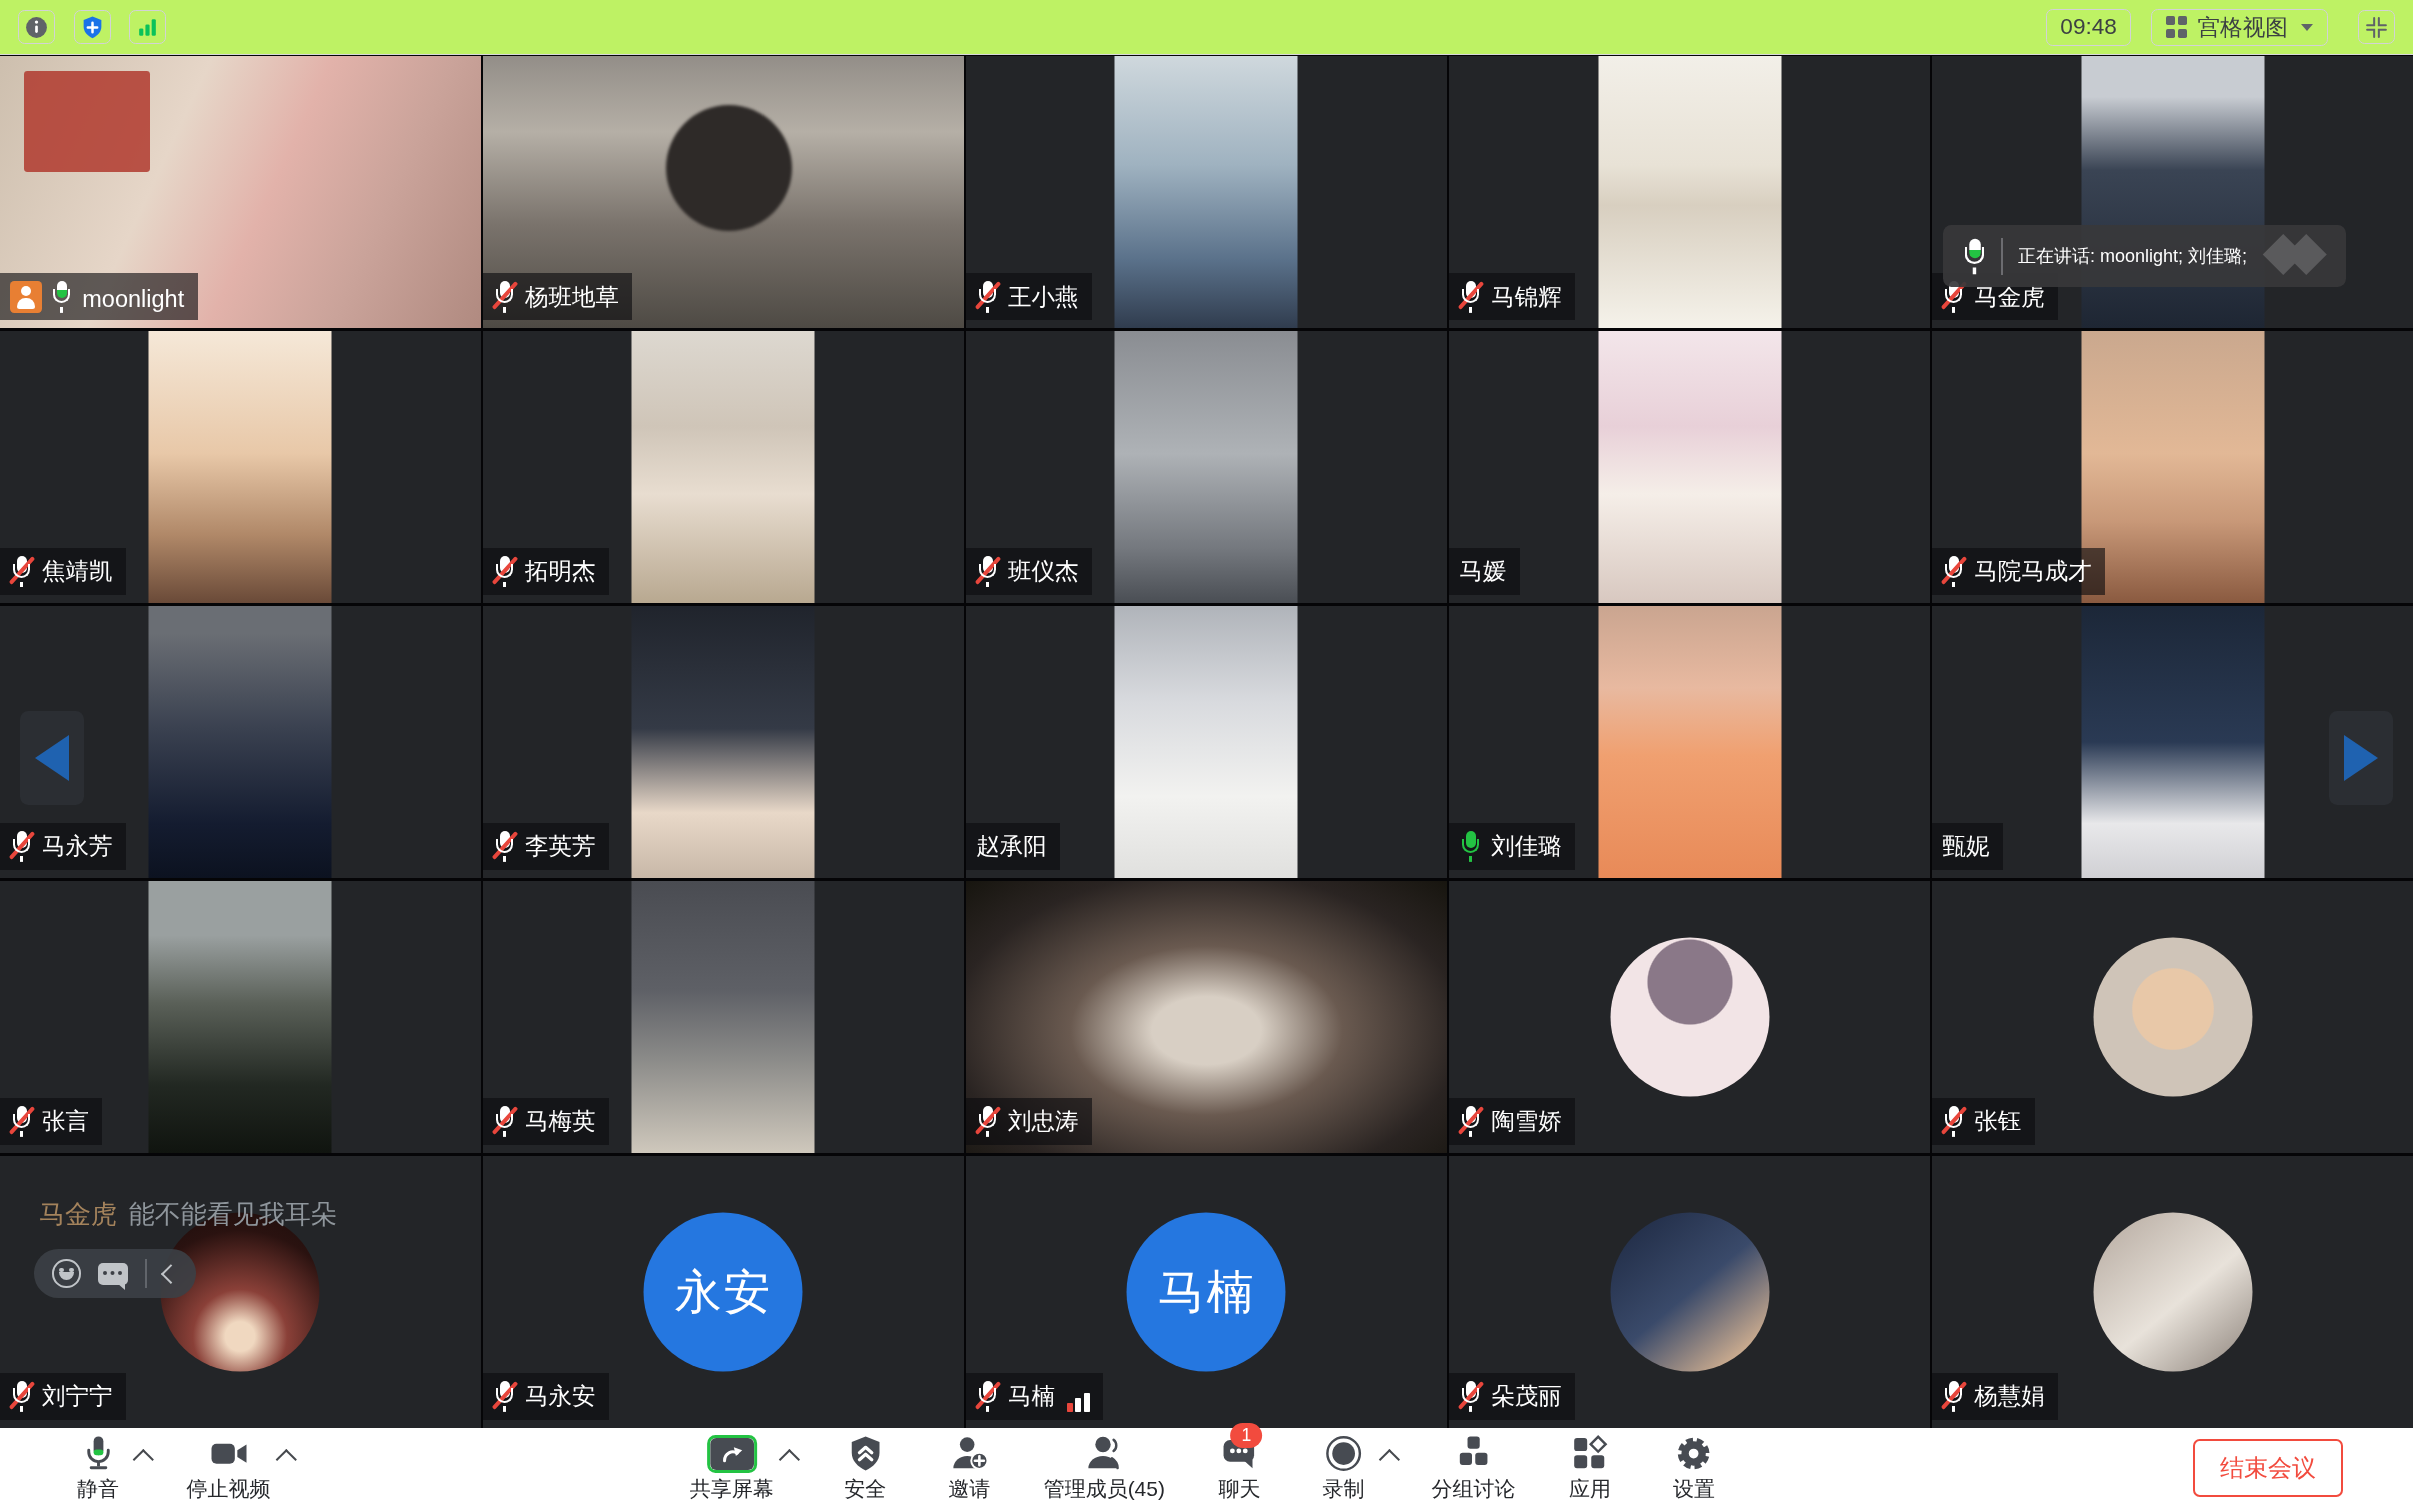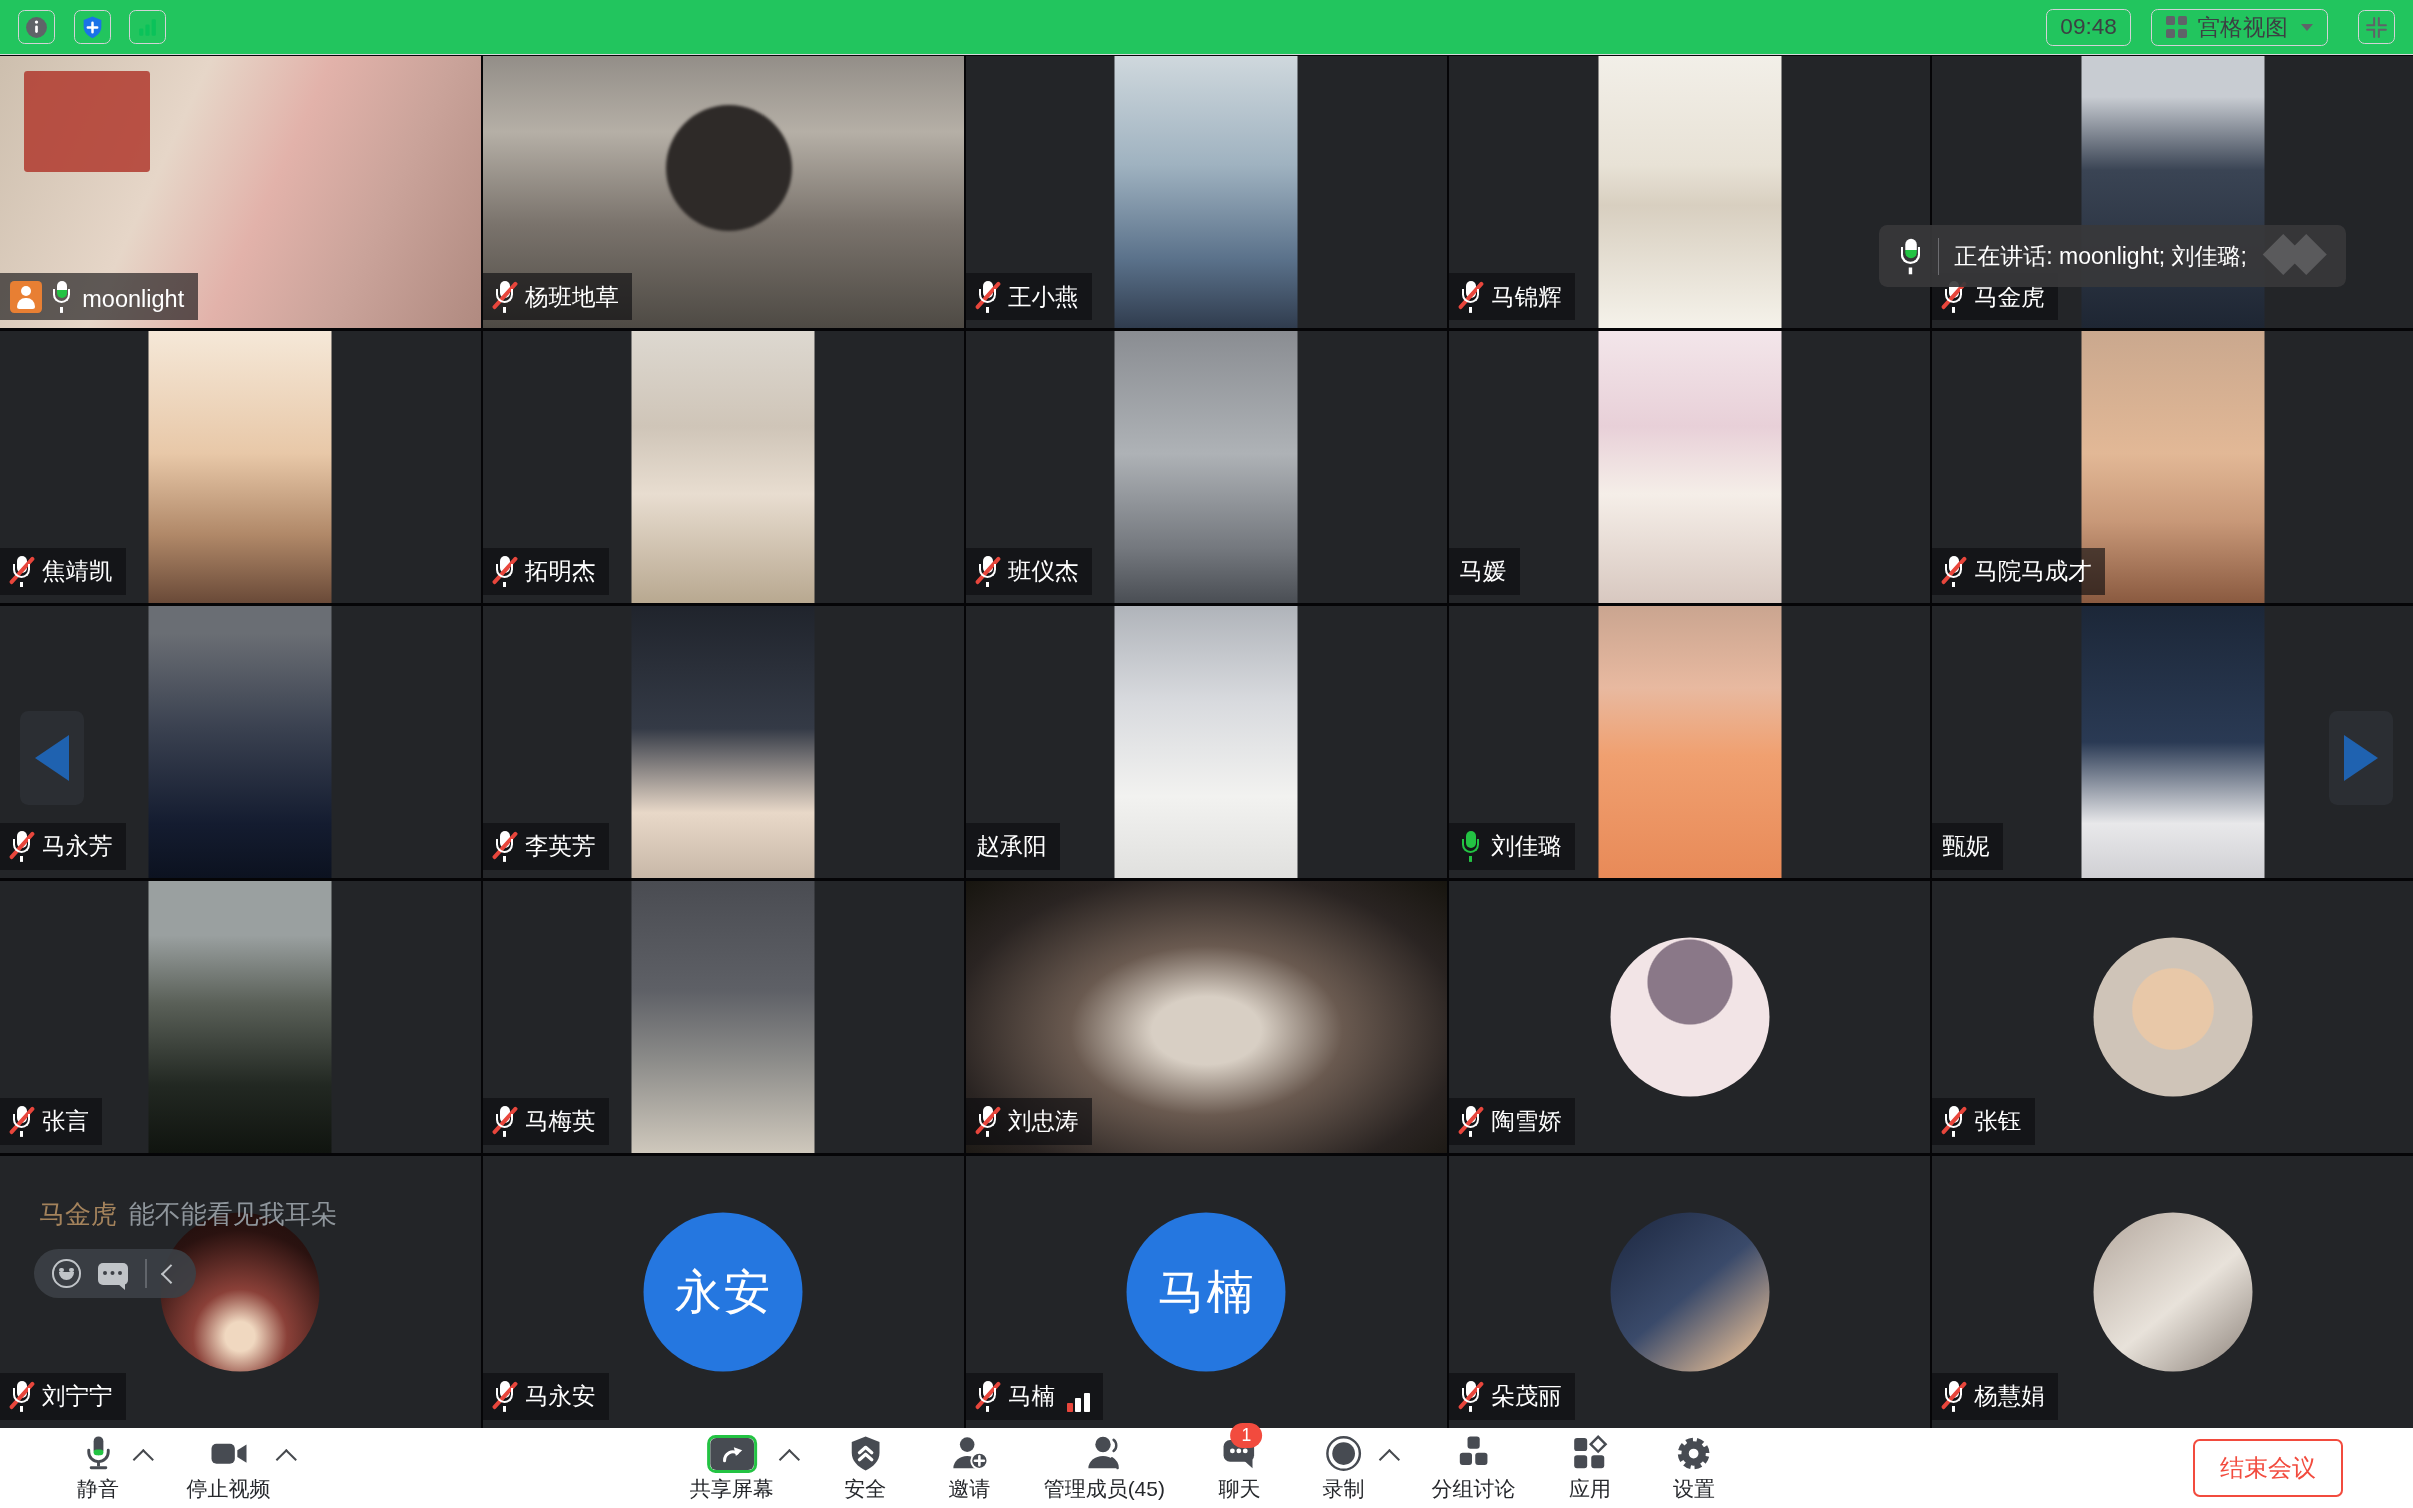--- a/index.html
+++ b/index.html
@@ -1,20 +1,20 @@
 <!DOCTYPE html>
 <html style="font-size:13.4px"><head>
 <meta charset="utf-8">
 <style>
   html,body{margin:0;padding:0;width:2413px;height:1508px;overflow:hidden;
     font-family:"Liberation Sans","DejaVu Sans",sans-serif;background:#000;}
   .stage{position:relative;width:2413px;height:1508px;background:#050507;}
 
   
-  .topbar{position:absolute;top:0;left:0;right:0;height:55px;background:#22c55e;
+  .topbar{position:absolute;top:0;left:0;right:0;height:55px;background:#bef264;
     border-bottom:0.8px solid #d8d8db;display:flex;align-items:center;padding:0 18.4px;box-sizing:border-box;}
   .tb-btn{height:34px;min-width:37px;border:1.7px solid #d2d2d6;border-radius:6.7px;
     display:flex;align-items:center;justify-content:center;margin-right:18.4px;background:transparent;box-sizing:border-box;}
   .tb-right{margin-left:auto;display:flex;align-items:center;}
   .timebox{height:35px;padding:0 13.4px;border:1.7px solid #d2d2d6;border-radius:6.7px;
     display:flex;align-items:center;font-size:22.6px;color:#3c4043;margin-right:20px;}
   .viewbox{height:35px;padding:0 13.4px;border:1.7px solid #d2d2d6;border-radius:6.7px;
     display:flex;align-items:center;gap:10px;font-size:22.6px;color:#3c4043;margin-right:30px;}
   .gridico{display:grid;grid-template-columns:9.2px 9.2px;grid-template-rows:9.2px 9.2px;gap:3.4px;}
   .gridico i{background:#5f6368;border-radius:1.7px;}
@@ -82,21 +82,21 @@
   .sig{display:none;align-items:flex-end;gap:2.5px;margin-left:3.4px;}
   .has-signal .sig{display:flex;}
   .sig i{width:5.9px;border-radius:0.8px;background:#fff;}
   .sig i:nth-child(1){height:9.2px;background:#e8463c;}
   .sig i:nth-child(2){height:14.2px;}
   .sig i:nth-child(3){height:19px;}
 
   
   .toast{position:absolute;top:225px;right:67px;height:62px;min-width:402px;z-index:6;
     background:rgba(56,56,58,.93);border-radius:8.4px;display:flex;align-items:center;gap:15px;
-    padding:0 20px;color:#fff;font-size:23px;box-sizing:border-box;}
+    padding:0 20px;color:#fff;font-size:18px;box-sizing:border-box;}
   .toast .mic{transform:scale(1.15);}
   .tdiv{width:1.7px;height:37px;background:#6c6c70;}
   .wm{position:relative;width:59px;height:45px;opacity:.18;margin-left:5px;}
   .wm::before,.wm::after{content:"";position:absolute;width:28.5px;height:28.5px;background:#fff;transform:rotate(45deg);top:6.7px;}
   .wm::before{left:1.7px;} .wm::after{left:25px;}
 
   
   .navbtn{position:absolute;top:711px;width:64px;height:94px;background:#2b2e33;border-radius:8.4px;
     display:flex;align-items:center;justify-content:center;z-index:6;}
   .nav-left{left:20px;} .nav-right{right:20px;}

